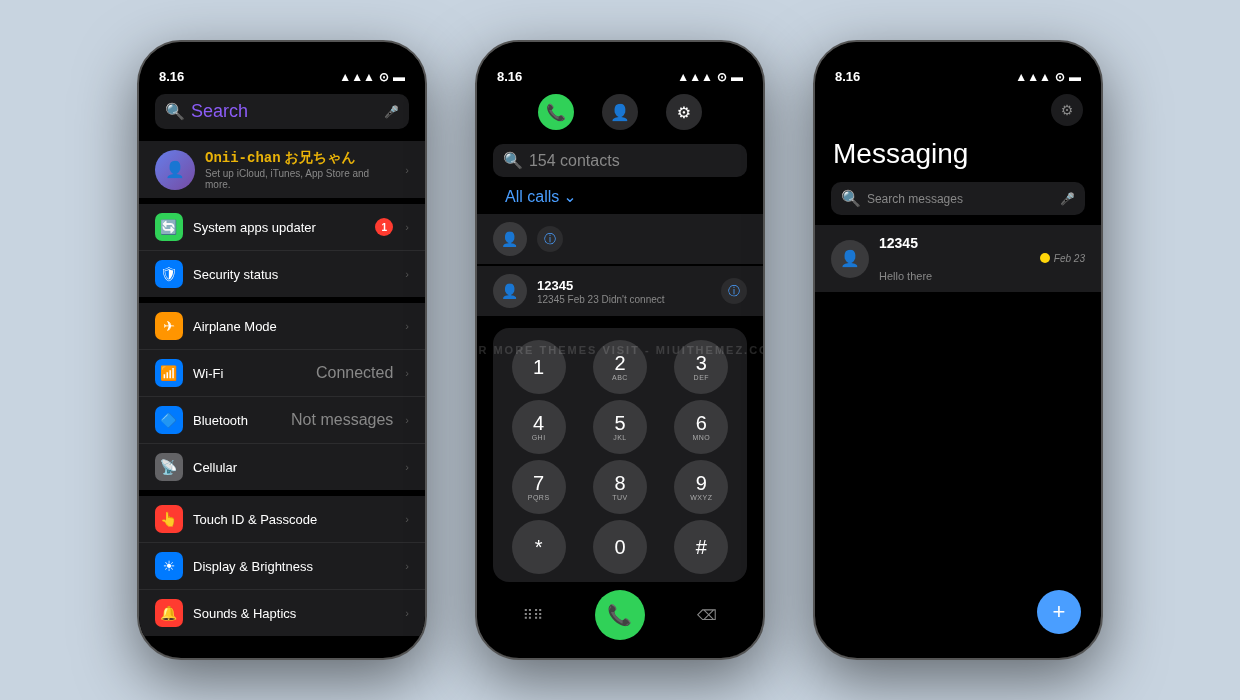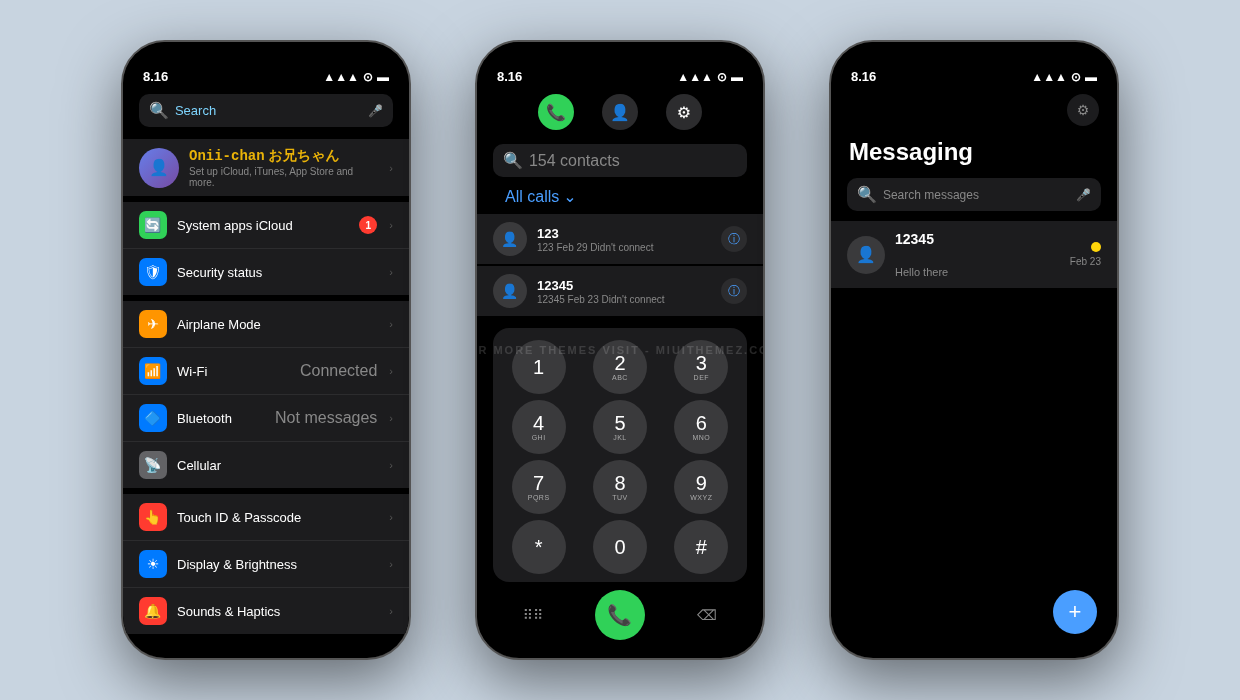--- a/index.html
+++ b/index.html
@@ -10,21 +10,21 @@
       background: #c8d4e0;
       display: flex;
       align-items: center;
       justify-content: center;
       font-family: -apple-system, BlinkMacSystemFont, 'SF Pro Display', 'Helvetica Neue', sans-serif;
       overflow: hidden;
     }
 
     .phones-container {
       display: flex;
-      gap: 64px;
+      gap: 48px;
       align-items: center;
     }
 
     
     .phone {
       width: 290px;
       height: 620px;
       background: #1a1a1a;
       border-radius: 44px;
       border: 2px solid #555;
@@ -104,22 +104,22 @@
       margin: 4px 16px 12px;
       background: #1c1c1e;
       border-radius: 10px;
       display: flex;
       align-items: center;
       padding: 7px 10px;
       gap: 6px;
     }
 
     .search-bar-text {
-      color: #7dd3fc;
-      font-size: 13px;
+      color: #8b5cf6;
+      font-size: 18px;
     }
 
     .mic-icon {
       margin-left: auto;
       color: #888;
       font-size: 12px;
     }
 
     
     .profile-row {
@@ -398,22 +398,22 @@
       border-radius: 50%;
       background: #1c1c1e;
       display: flex;
       align-items: center;
       justify-content: center;
       font-size: 14px;
       color: #888;
     }
 
     .messaging-title {
-      font-size: 24px;
-      font-weight: 700;
+      font-size: 28px;
+      font-weight: 400;
       padding: 4px 18px 8px;
     }
 
     .messaging-search {
       margin: 4px 16px 10px;
       background: #1c1c1e;
       border-radius: 10px;
       display: flex;
       align-items: center;
       padding: 7px 10px;
@@ -442,23 +442,24 @@
       color: #888;
       flex-shrink: 0;
     }
 
     .msg-info { flex: 1; }
     .msg-name { font-size: 14px; font-weight: 600; color: #fff; }
     .msg-preview { font-size: 11px; color: #888; margin-top: 19px; }
 
     .msg-meta {
       display: flex;
-      flex-direction: column;
-      align-items: flex-end;
+      flex-direction: row;
+      align-items: flex-start;
       gap: 4px;
+      font-style: italic;
     }
 
     .msg-dot {
       width: 10px;
       height: 10px;
       border-radius: 50%;
       background: #ffd60a;
     }
 
     .msg-date { font-size: 10px; color: #888; }
@@ -535,21 +536,21 @@
               <span>お兄ちゃん</span>
             </div>
             <div class="profile-subtitle">Set up iCloud, iTunes, App Store and more.</div>
           </div>
           <span class="chevron">›</span>
         </div>
 
         <div class="settings-group">
           <div class="settings-row">
             <div class="settings-icon icon-green">🔄</div>
-            <span class="settings-label">System apps iCloud</span>
+            <span class="settings-label">System apps updater</span>
             <div class="settings-badge">1</div>
             <span class="chevron">›</span>
           </div>
           <div class="settings-row">
             <div class="settings-icon icon-blue">🛡</div>
             <span class="settings-label">Security status</span>
             <span class="chevron">›</span>
           </div>
         </div>
 
@@ -625,24 +626,20 @@
           <span class="dialer-search-text">154 contacts</span>
         </div>
 
         <div class="all-calls-row">
           <span>All calls</span>
           <span>⌄</span>
         </div>
 
         <div class="call-row">
           <div class="call-avatar">👤</div>
-          <div class="call-info">
-            <div class="call-name">123</div>
-            <div class="call-detail">123  Feb 29  Didn't connect</div>
-          </div>
           <div class="call-info-btn">ⓘ</div>
         </div>
         <div class="call-row" style="margin-top:2px;">
           <div class="call-avatar">👤</div>
           <div class="call-info">
             <div class="call-name">12345</div>
             <div class="call-detail">12345  Feb 23  Didn't connect</div>
           </div>
           <div class="call-info-btn">ⓘ</div>
         </div>

